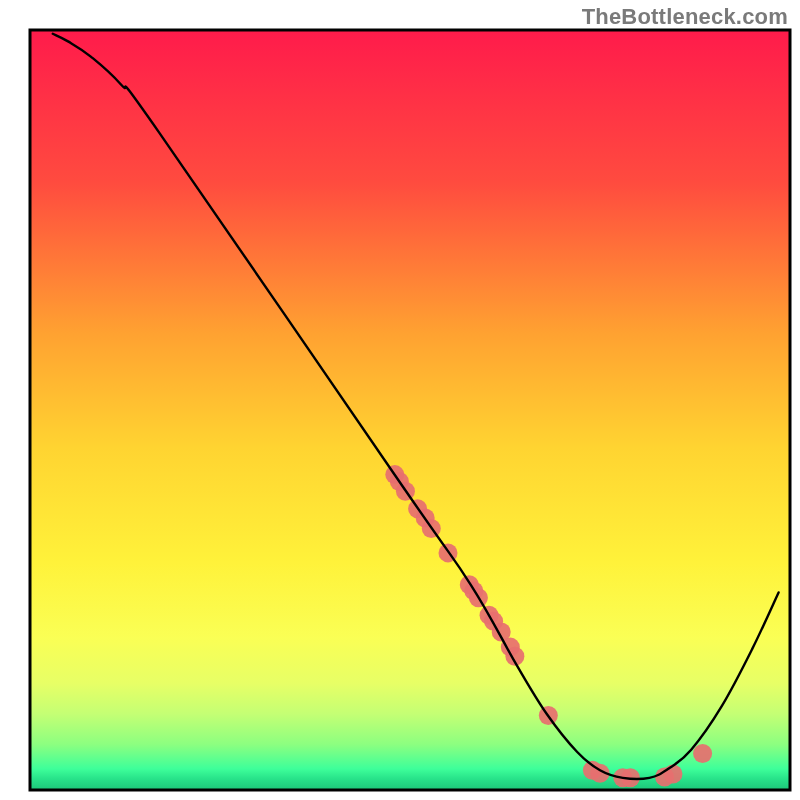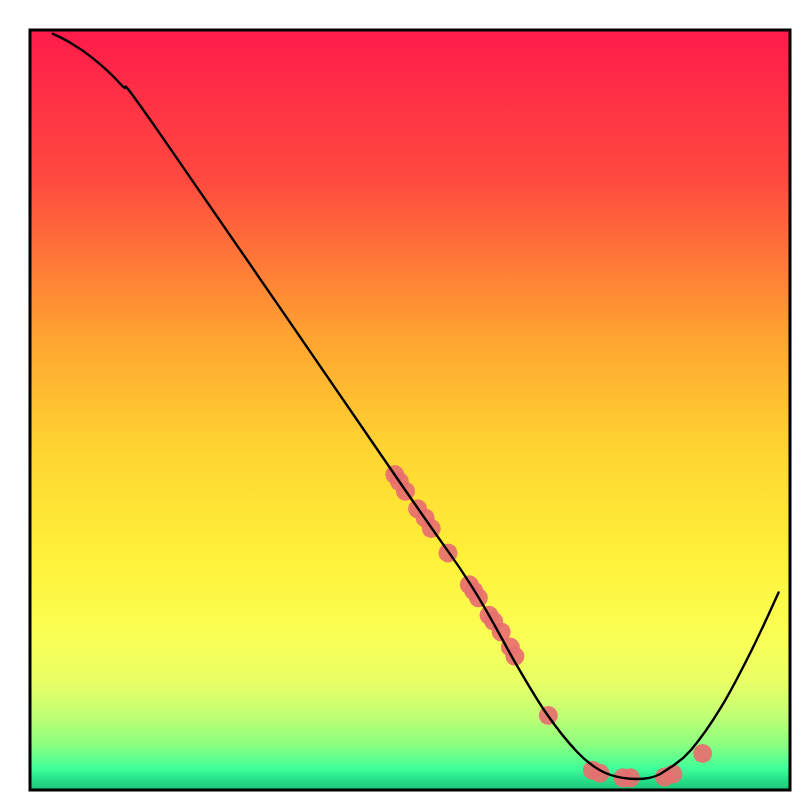--- a/index.html
+++ b/index.html
@@ -30,20 +30,21 @@
   svg.chart {
     position: absolute;
     left: 0;
     top: 0;
   }
 </style>
 </head>
 <body>
 
 <div class="stage">
+  <div class="watermark">TheBottleneck.com</div>
 
   <svg class="chart" width="800" height="800" viewBox="0 0 800 800">
     <defs>
       <linearGradient id="bg-grad" x1="0" y1="0" x2="0" y2="1">
           <stop offset="0.00%" stop-color="#ff1b4b"></stop>
           <stop offset="20.00%" stop-color="#ff4b3f"></stop>
           <stop offset="40.00%" stop-color="#ffa231"></stop>
           <stop offset="55.00%" stop-color="#ffd431"></stop>
           <stop offset="70.00%" stop-color="#fff23a"></stop>
           <stop offset="80.00%" stop-color="#faff55"></stop>

